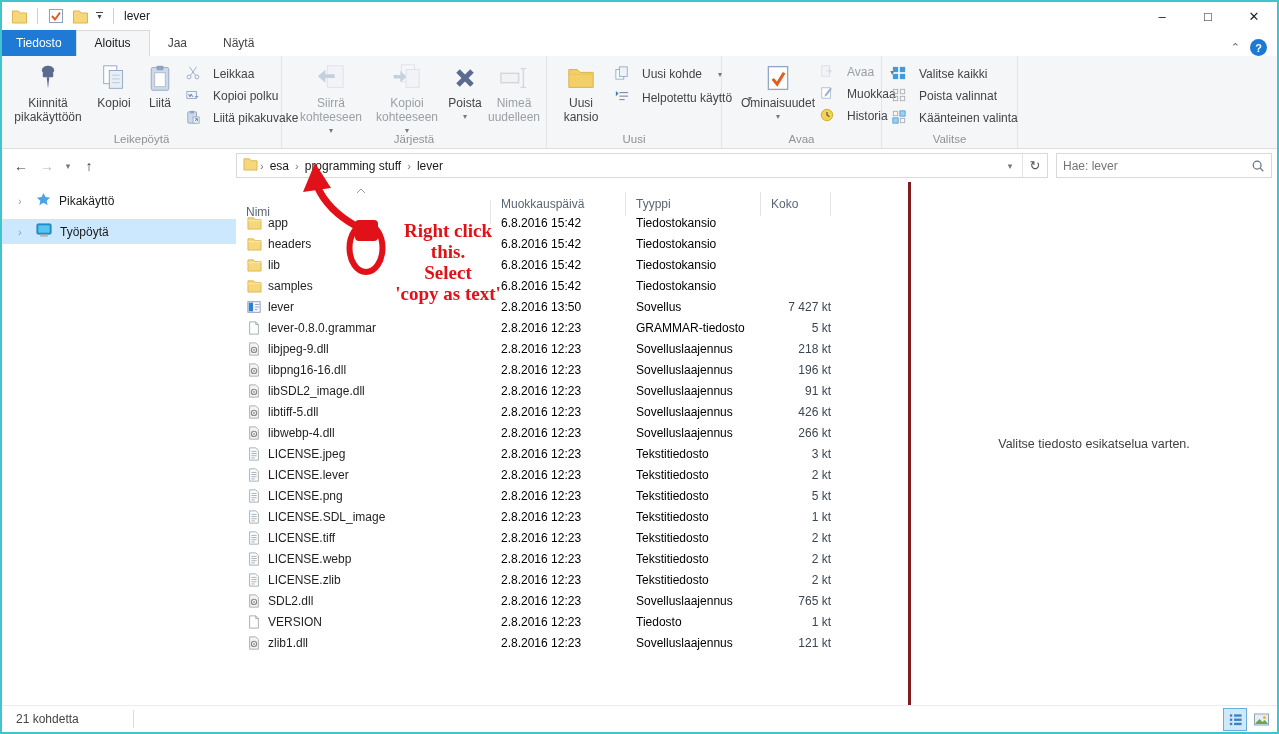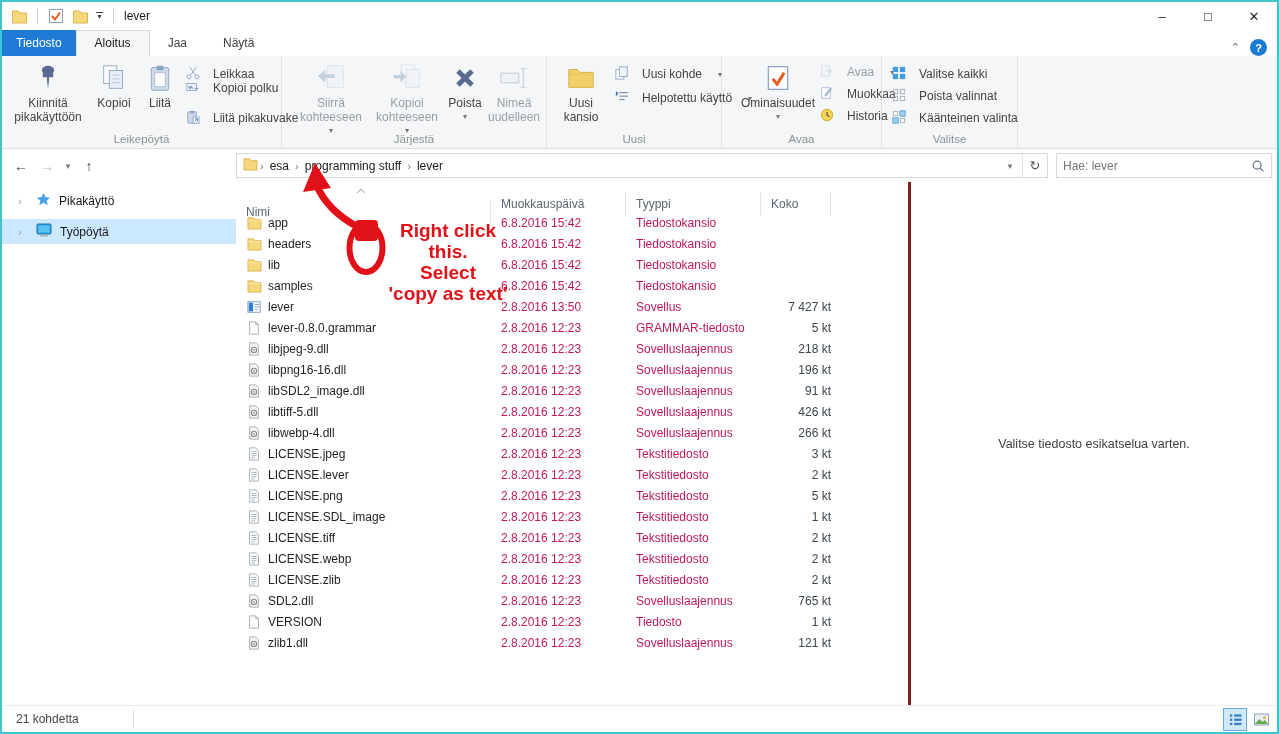--- a/index.html
+++ b/index.html
@@ -64,39 +64,39 @@
 
   .flist { position:absolute; left:234px; top:0; width:672px; bottom:0; }
   .fhdr { position:absolute; top:2px; left:0; right:0; height:24px; display:grid; grid-template-columns:245px 135px 135px 70px; padding-left:10px; align-items:center; color:#5a6673; }
   .fhdr > div { border-right:1px solid #e4e4e4; height:24px; display:flex; align-items:center; padding-left:10px; }
   .fhdr > div:first-child { padding-left:0;margin-top:16px; }
   .fhdr .sz { justify-content:flex-start; }
   .sort-caret { position:absolute; top:1px; left:120px; }
   .fbody { position:absolute; top:30px; left:0; right:0; }
   .frow { display:grid; grid-template-columns:245px 135px 135px 70px; padding-left:10px; height:21px; align-items:center; color:#2b2b2b; }
   .frow .nm { display:flex; align-items:center; gap:6px; overflow:hidden; white-space:nowrap; color:#1f1f1f; }
-  .frow .dt, .frow .tp { padding-left:10px; color:#be185d; }
+  .frow .dt, .frow .tp { padding-left:10px; color:#000000; }
   .frow .sz { text-align:right; color:#3c4650; }
   .fic { width:16px; height:16px; display:flex; align-items:center; justify-content:center; flex:none; }
 
   .preview { position:absolute; left:906px; right:0; top:0; bottom:0; border-left:3px solid #7f1d1d; }
   .preview .msg { position:absolute; top:255px; left:0; right:0; text-align:center; color:#3f3f3f; font-size:12.5px; }
 
   
   .statusbar { position:absolute; left:2px; right:2px; bottom:2px; height:27px; background:#fff; border-top:1px solid #ececec; display:flex; align-items:center;gap:44px; }
   .statusbar .count { margin-left:14px; color:#444; }
   .statusbar .ssep { width:1px; height:18px; background:#dcdcdc; margin-left:10px; }
   .viewbtns { margin-left:auto; display:flex; align-items:center; gap:2px; margin-right:4px; }
   .viewbtn { width:24px; height:23px; display:flex; align-items:center; justify-content:center; }
   .viewbtn.active { background:#cfe8fa; border:1px solid #66aede; }
 
   
   .anno-svg { position:absolute; inset:0; z-index:60; pointer-events:none; }
   .anno-text { position:absolute; left:378px; top:220px; width:140px; z-index:61; pointer-events:none;
-               font-family:Liberation Sans, sans-serif; font-weight:bold; font-size:19px; line-height:21px;
+               font-family:Liberation Serif, serif; font-weight:bold; font-size:19px; line-height:21px;
                text-align:center; white-space:nowrap; }
 </style>
 </head>
 <body>
 
 <div class="titlebar">
   <span class="qat-ic" style="margin-left:8px">
     <svg width="17" height="15" viewBox="0 0 16 15">
         <path d="M1 2 h6 l1.5 2 H15 v10 H1 z" fill="#f7d77c" stroke="#dcb553"></path>
       </svg>
@@ -173,21 +173,21 @@
     <div class="rsmall" style="left:184px;top:8px">
       <span>
         <svg width="14" height="14" viewBox="0 0 16 16" stroke="#93a7c5" fill="none">
             <path d="M4 1 L11 11 M12 1 L5 11"></path>
             <circle cx="3.5" cy="12.5" r="2.2"></circle>
             <circle cx="12.5" cy="12.5" r="2.2"></circle>
           </svg>
       </span>
       <span>Leikkaa</span>
     </div>
-    <div class="rsmall" style="left:184px;top:22px">
+    <div class="rsmall" style="left:184px;top:30px">
       <span>
         <svg width="14" height="14" viewBox="0 0 16 16">
             <rect x="1" y="4" width="11" height="8" fill="#eef3f9" stroke="#93a7c5"></rect>
             <path d="M3 7 l1.5 3 1.5-3 1.5 3" stroke="#5b6b90" fill="none"></path>
             <path d="M10 10 h4" stroke="#5b6b90" stroke-dasharray="1.5 1"></path>
           </svg>
       </span>
       <span>Kopioi polku</span>
     </div>
     <div class="rsmall" style="left:184px;top:52px">

